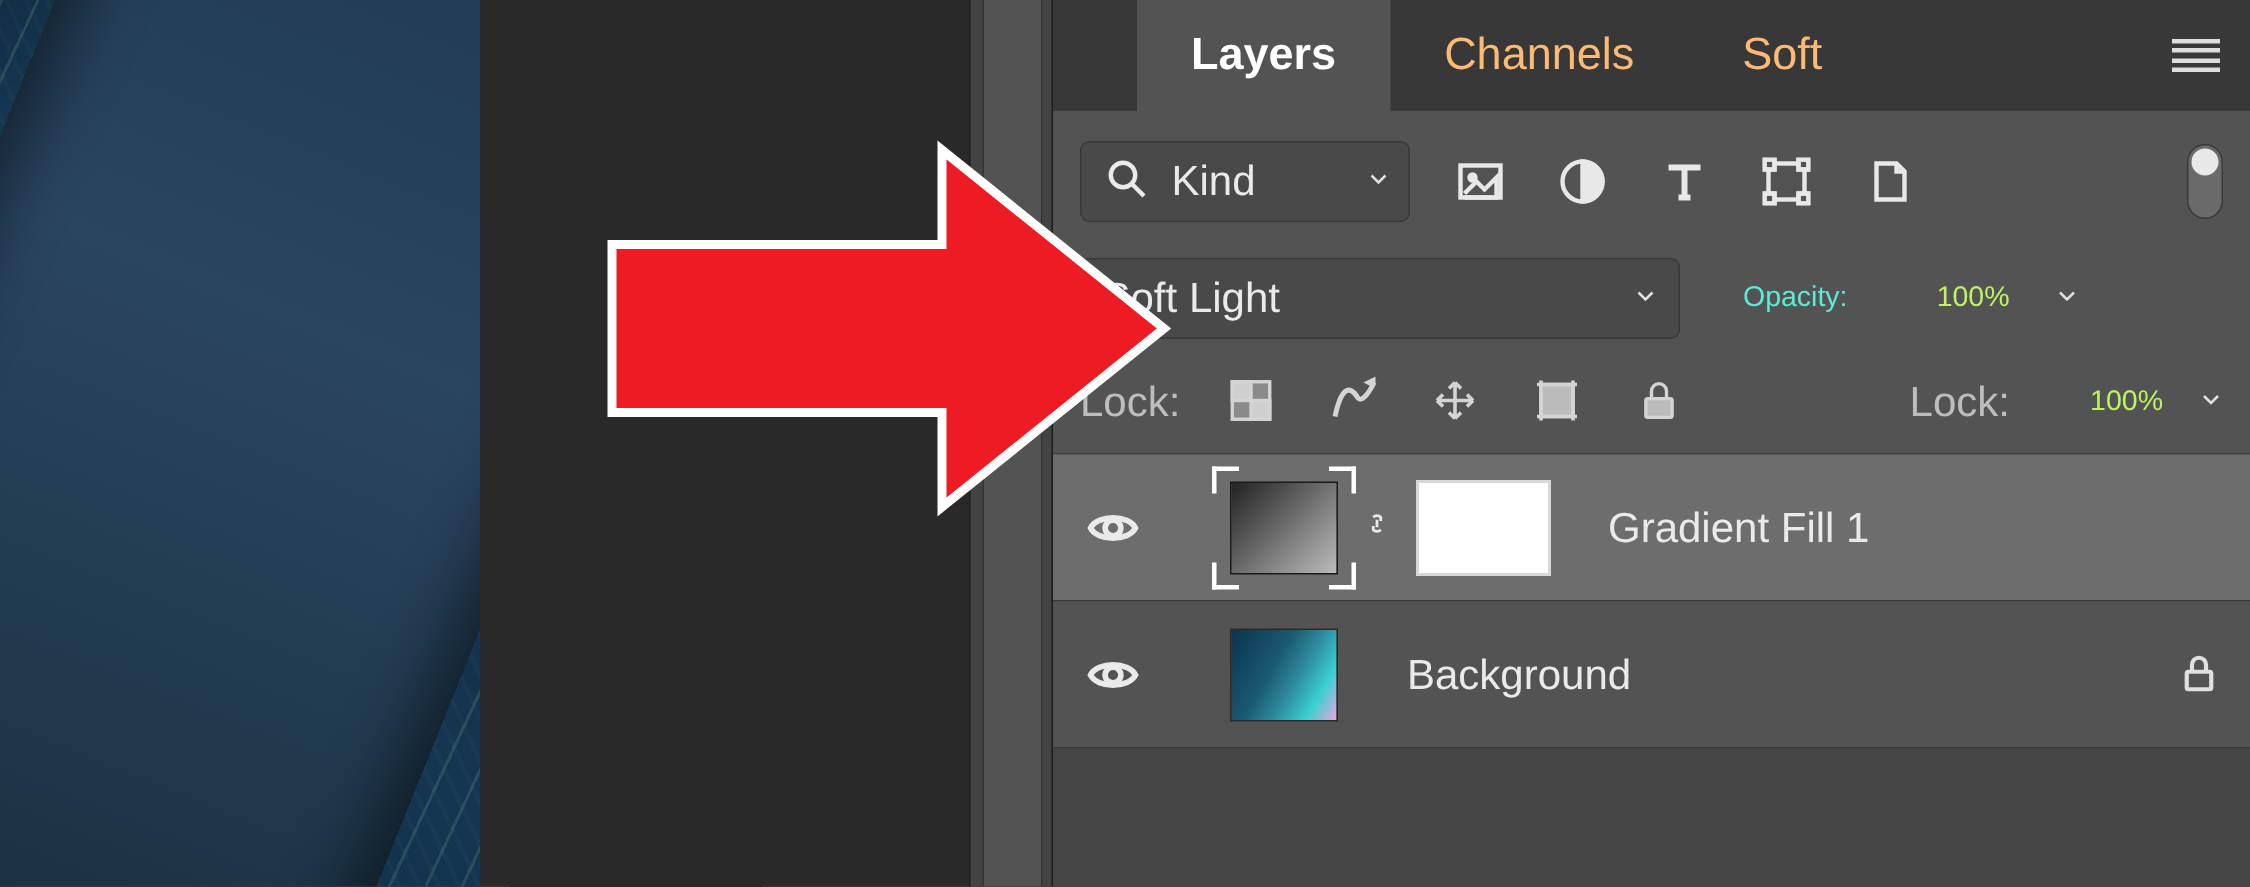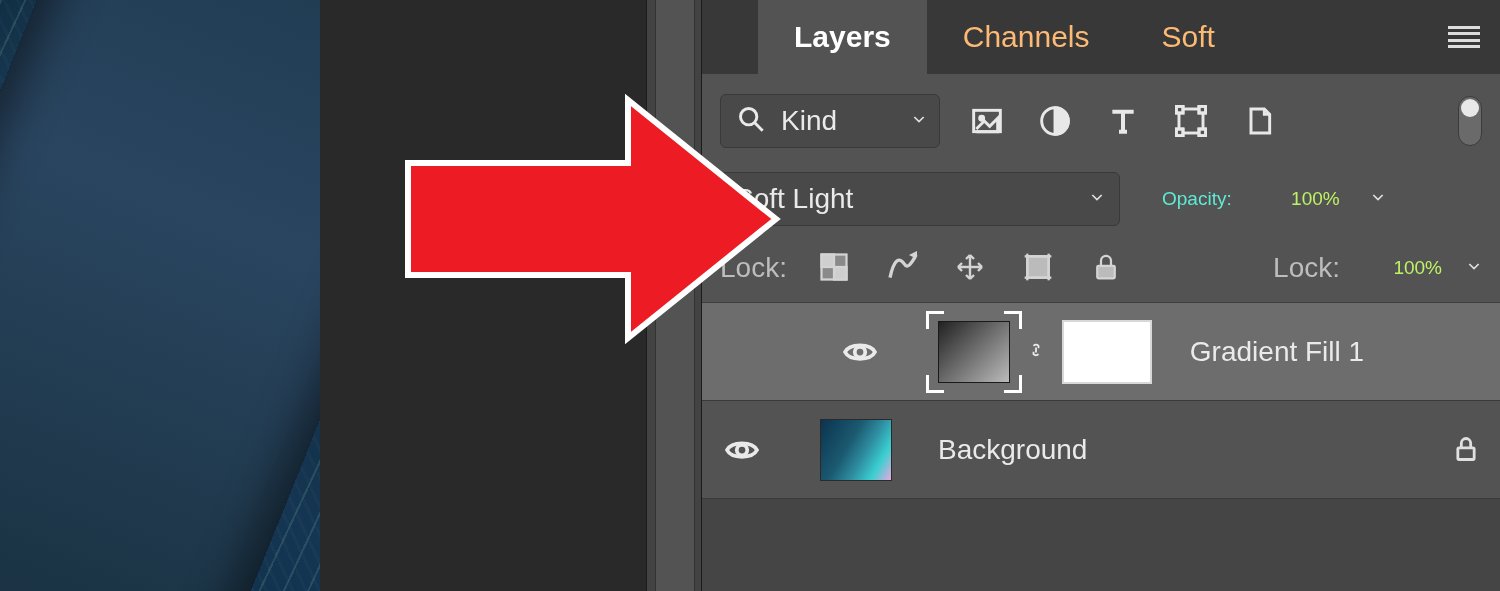--- a/index.html
+++ b/index.html
@@ -186,21 +186,20 @@
   .fill-group { margin-left: auto; display:flex; align-items:center; gap: 12px; }
 
   
   .layer-list { border-top: 1px solid #404040; }
   .layer {
     display: flex; align-items: center;
     height: 98px;
     border-bottom: 1px solid #3a3a3a;
     padding: 0 18px 0 18px;
     gap: 18px;
-    justify-content: center;
   }
   .layer.selected { background: #6d6d6d; }
   .eye { width: 44px; display:flex; justify-content:center; cursor:pointer; }
   .eye svg { width: 36px; height: 36px; stroke: #eaeaea; fill: none; stroke-width: 2.5; }
 
   .thumb-wrap {
     position: relative;
     display: flex; align-items:center; gap: 16px;
   }
   .selection-bracket {

